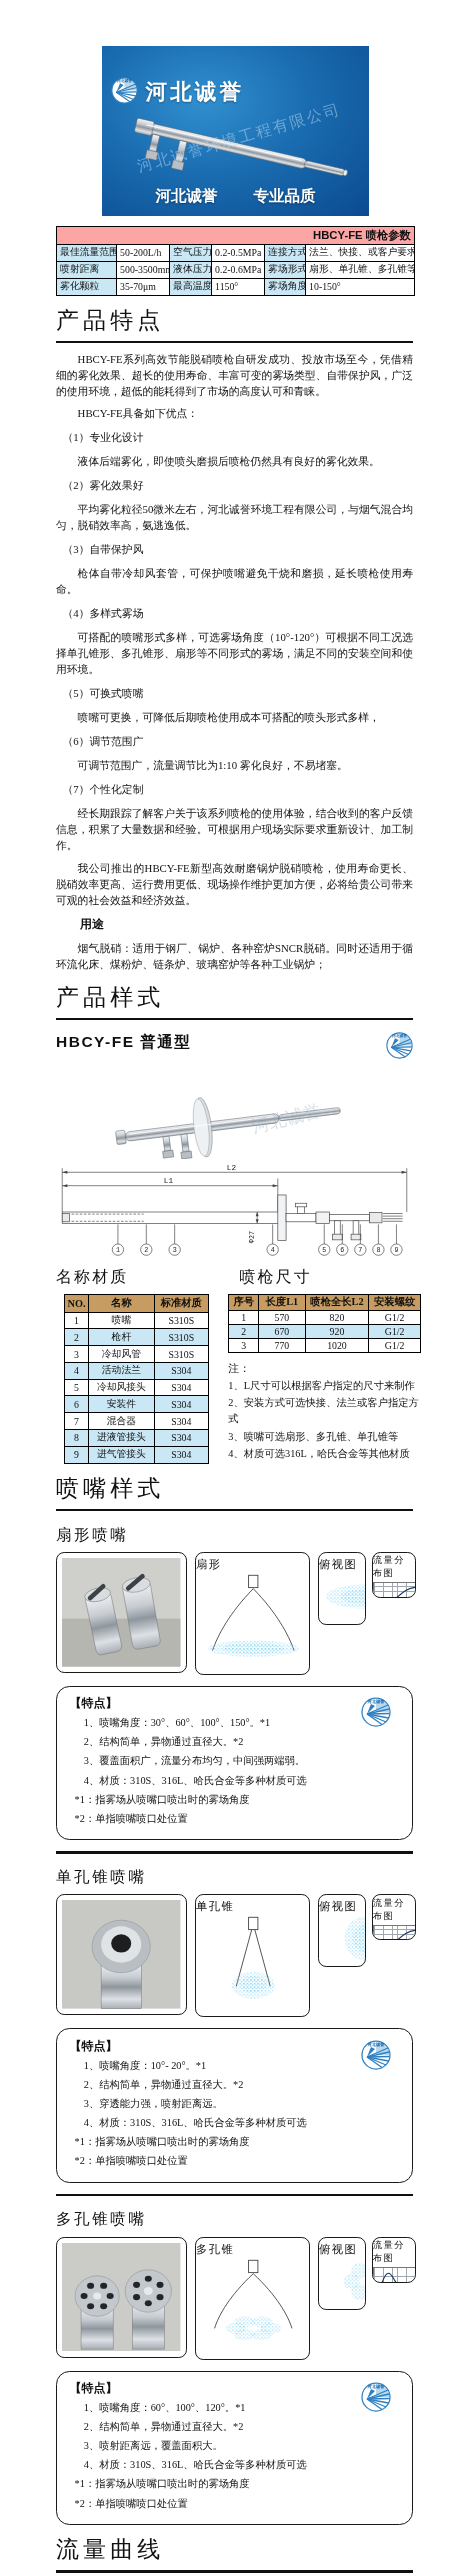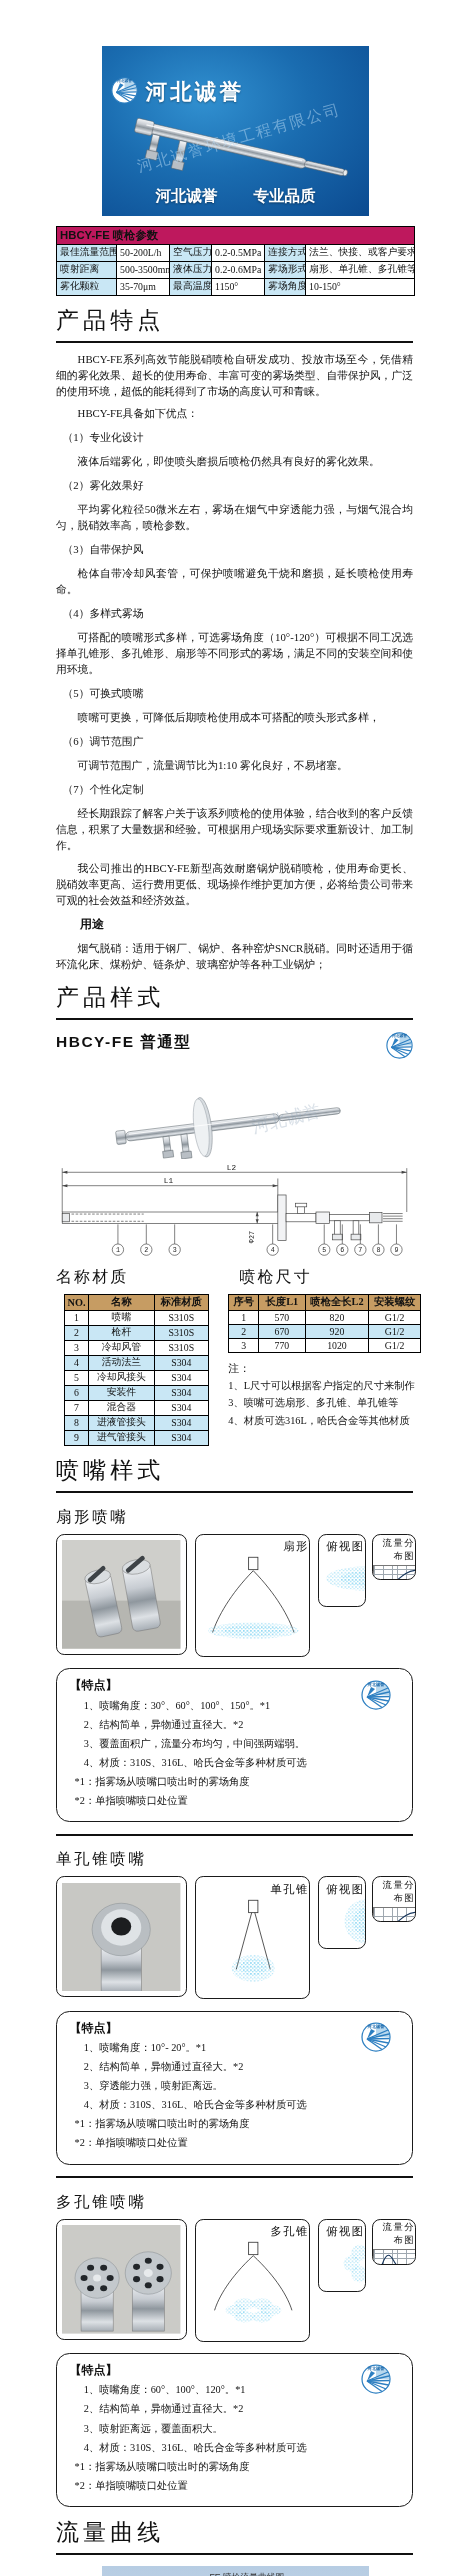--- a/index.html
+++ b/index.html
@@ -15,21 +15,21 @@
   .hero-caption{position:absolute;left:0;right:0;bottom:9.3px;display:flex;justify-content:center;gap:36px;
         color:#fff;font-size:15.5px;font-weight:bold;font-family:"Liberation Sans",sans-serif;
         text-shadow:0 1px 2.1px rgba(0,0,0,.4);}
   .hero-watermark{position:absolute;left:31px;top:77px;width:247px;transform:rotate(-16deg);
         color:rgba(185,220,245,.5);font-size:15.5px;letter-spacing:2.1px;white-space:nowrap;}
   
   .ptable-wrap{margin:9.8px 0 0 56px;width:357px;}
   table.ptable{border-collapse:collapse;width:357px;table-layout:fixed;}
   table.ptable td{border:1px solid #000;font-size:9.8px;padding:1px 3.1px;height:14px;
         font-family:"Liberation Serif",serif;white-space:nowrap;overflow:hidden;}
-  table.ptable td.th{background:#be185d;text-align:left;font-size:11.3px;font-weight:bold;height:13.4px;
+  table.ptable td.th{background:#fca5a5;text-align:right;font-size:11.3px;font-weight:bold;height:13.4px;
         font-family:"Liberation Sans",sans-serif;}
   table.ptable td.lbl{background:#c9e7f5;}
   table.ptable td.val{background:#fff;}
   
   .sec-title{margin:9.3px 0 0 56px;font-size:23px;letter-spacing:4.1px;font-weight:500;}
   .sec-hr{margin:5.2px 0 0 56px;width:357px;height:2.1px;background:#101010;}
   
   .body-text{margin:7.2px 0 0 56px;width:357px;font-size:10.8px;line-height:16px;text-align:justify;}
   .body-text p{margin:6.7px 0;text-indent:2em;}
   .body-text p.hd{text-indent:0.6em;margin:8px 0;}
@@ -48,21 +48,21 @@
   table.dtable td{border:1px solid #000;font-size:9.8px;text-align:center;height:12px;padding:0.5px 2.1px;white-space:nowrap;}
   table.dtable td.h{background:#c69c63;font-weight:bold;font-size:10.3px;}
   table.dtable tr.blue td{background:#c9e7f5;}
   .notes{margin-top:7.2px;font-size:10.3px;line-height:16px;}
   .notes .nlabel{font-size:10.8px;}
   .notes div{margin:1.5px 0;}
   
   .noz-name{margin:13.4px 0 0 56px;font-size:15.5px;letter-spacing:2.6px;}
   .panels{margin:6.2px 0 0 56px;width:360px;display:flex;gap:8.2px;}
   .panel{border:1.3px solid #1a1a1a;border-radius:8.2px;background:#fff;overflow:hidden;position:relative;}
-  .panel .plabel{text-align:right;font-size:11.3px;letter-spacing:1.5px;margin-top:4.1px;}
+  .panel .plabel{text-align:left;font-size:11.3px;letter-spacing:1.5px;margin-top:4.1px;}
   .panel-photo{width:132px;height:121px;padding:5.2px;box-sizing:border-box;}
   .panel-photo .ph{width:100%;height:100%;}
   .panel-mid{width:114px;height:121px;}
   .rightcol{width:98px;display:flex;flex-direction:row;gap:6.2px;}
   .panel-top{height:71px;}
   .panel-flow{height:44px;}
   .mini-grid{position:relative;margin:2.1px auto 0 auto;width:87px;height:27px;border:0.5px solid #777;
       background-image:repeating-linear-gradient(0deg,#9fa8b0 0 0.5px,transparent 0.5px 4.6px),
                        repeating-linear-gradient(90deg,#9fa8b0 0 0.5px,transparent 0.5px 4.6px);}
   .mini-grid svg{position:absolute;left:0;top:0;}
@@ -179,21 +179,21 @@
   </div>
 
   <div class="sec-title">产品特点</div>
   <div class="sec-hr"></div>
   <div class="body-text" id="features-body">
       <p class="">HBCY-FE系列高效节能脱硝喷枪自研发成功、投放市场至今，凭借精细的雾化效果、超长的使用寿命、丰富可变的雾场类型、自带保护风，广泛的使用环境，超低的能耗得到了市场的高度认可和青睐。</p>
       <p class="">HBCY-FE具备如下优点：</p>
       <p class="hd">（1）专业化设计</p>
       <p class="">液体后端雾化，即使喷头磨损后喷枪仍然具有良好的雾化效果。</p>
       <p class="hd">（2）雾化效果好</p>
-      <p class="">平均雾化粒径50微米左右，雾场在烟气中穿透能力强，与烟气混合均匀，脱硝效率高，喷枪参数。</p>
+      <p class="">平均雾化粒径50微米左右，河北诚誉环境工程有限公司，与烟气混合均匀，脱硝效率高，氨逃逸低。</p>
       <p class="hd">（3）自带保护风</p>
       <p class="">枪体自带冷却风套管，可保护喷嘴避免干烧和磨损，延长喷枪使用寿命。</p>
       <p class="hd">（4）多样式雾场</p>
       <p class="">可搭配的喷嘴形式多样，可选雾场角度（10°-120°）可根据不同工况选择单孔锥形、多孔锥形、扇形等不同形式的雾场，满足不同的安装空间和使用环境。</p>
       <p class="hd">（5）可换式喷嘴</p>
       <p class="">喷嘴可更换，可降低后期喷枪使用成本可搭配的喷头形式多样，</p>
       <p class="hd">（6）调节范围广</p>
       <p class="">可调节范围广，流量调节比为1:10 雾化良好，不易堵塞。</p>
       <p class="hd">（7）个性化定制</p>
       <p class="">经长期跟踪了解客户关于该系列喷枪的使用体验，结合收到的客户反馈信息，积累了大量数据和经验。可根据用户现场实际要求重新设计、加工制作。</p>
@@ -402,20 +402,21 @@
               <td>3</td>
               <td>770</td>
               <td>1020</td>
               <td>G1/2</td>
             </tr>
           </tbody>
         </table>
       <div class="notes" id="notes">
           <div class="nlabel">注：</div>
           <div>1、L尺寸可以根据客户指定的尺寸来制作</div>
+          <div>2、安装方式可选快接、法兰或客户指定方式</div>
           <div>3、喷嘴可选扇形、多孔锥、单孔锥等</div>
           <div>4、材质可选316L，哈氏合金等其他材质</div>
         </div>
     </div>
   </div>
 
   <div class="sec-title">喷嘴样式</div>
   <div class="sec-hr"></div>
   <div id="nozzle-container">
   <div class="noz-sub">

